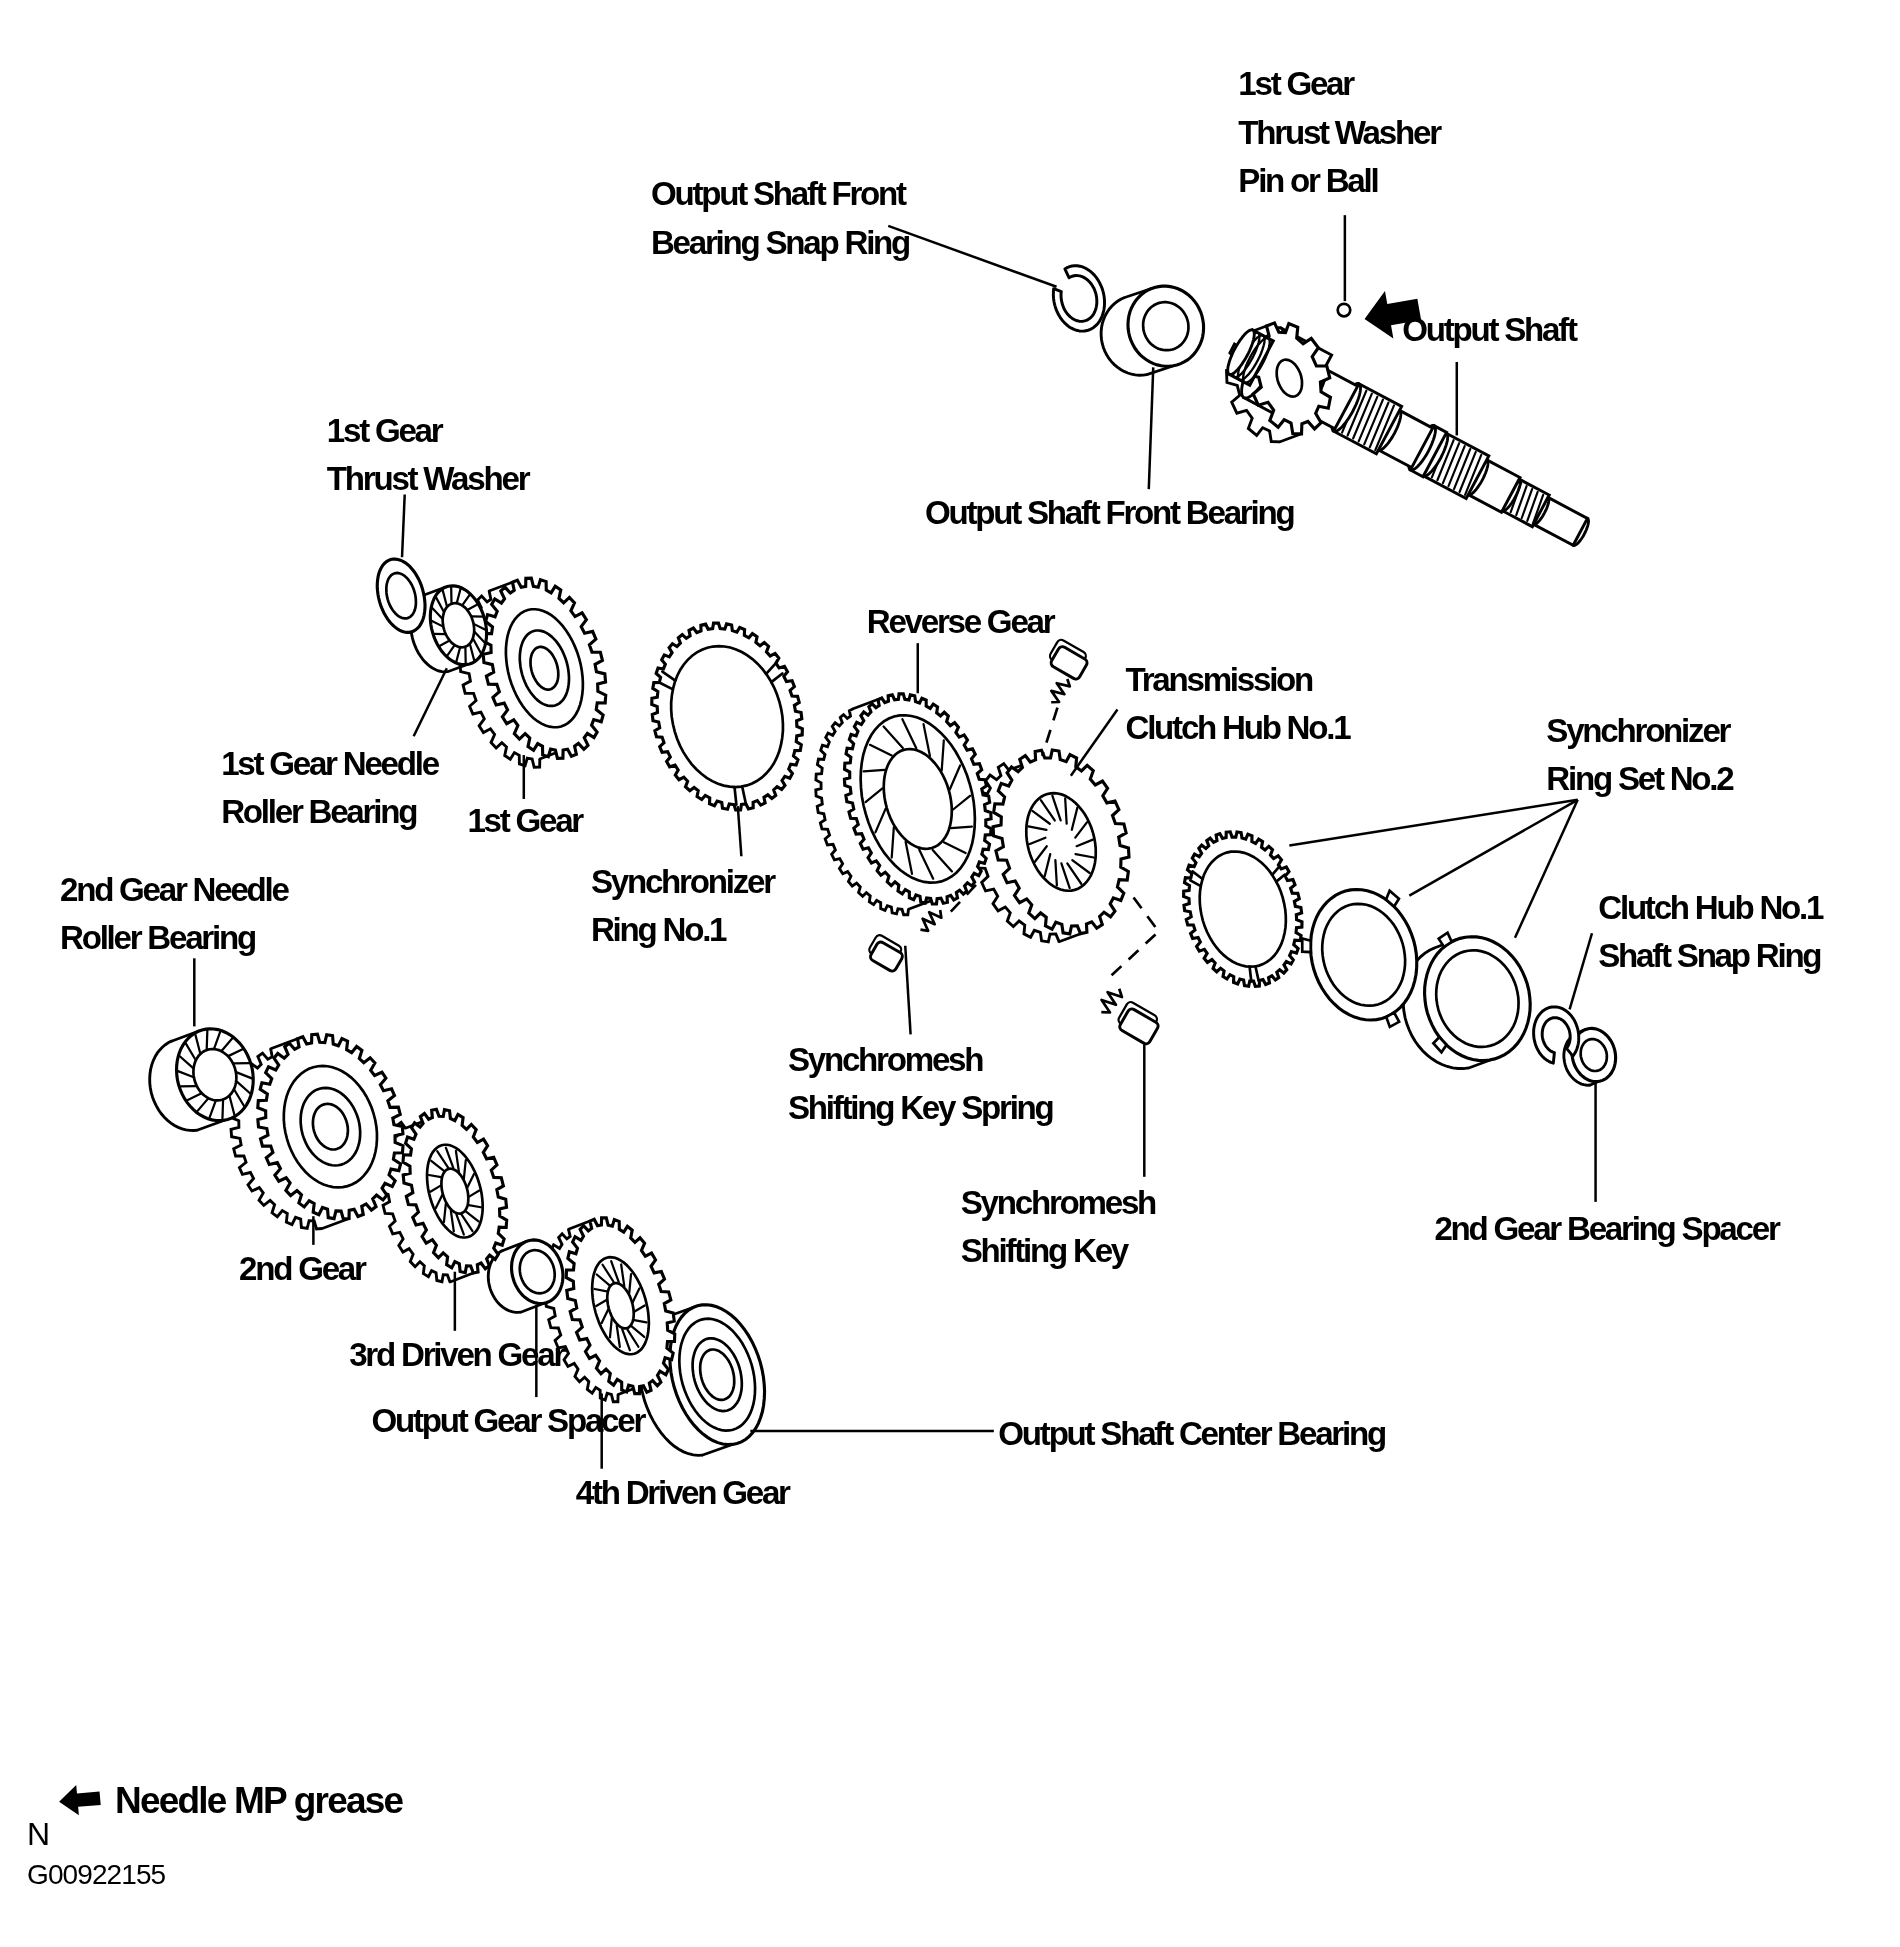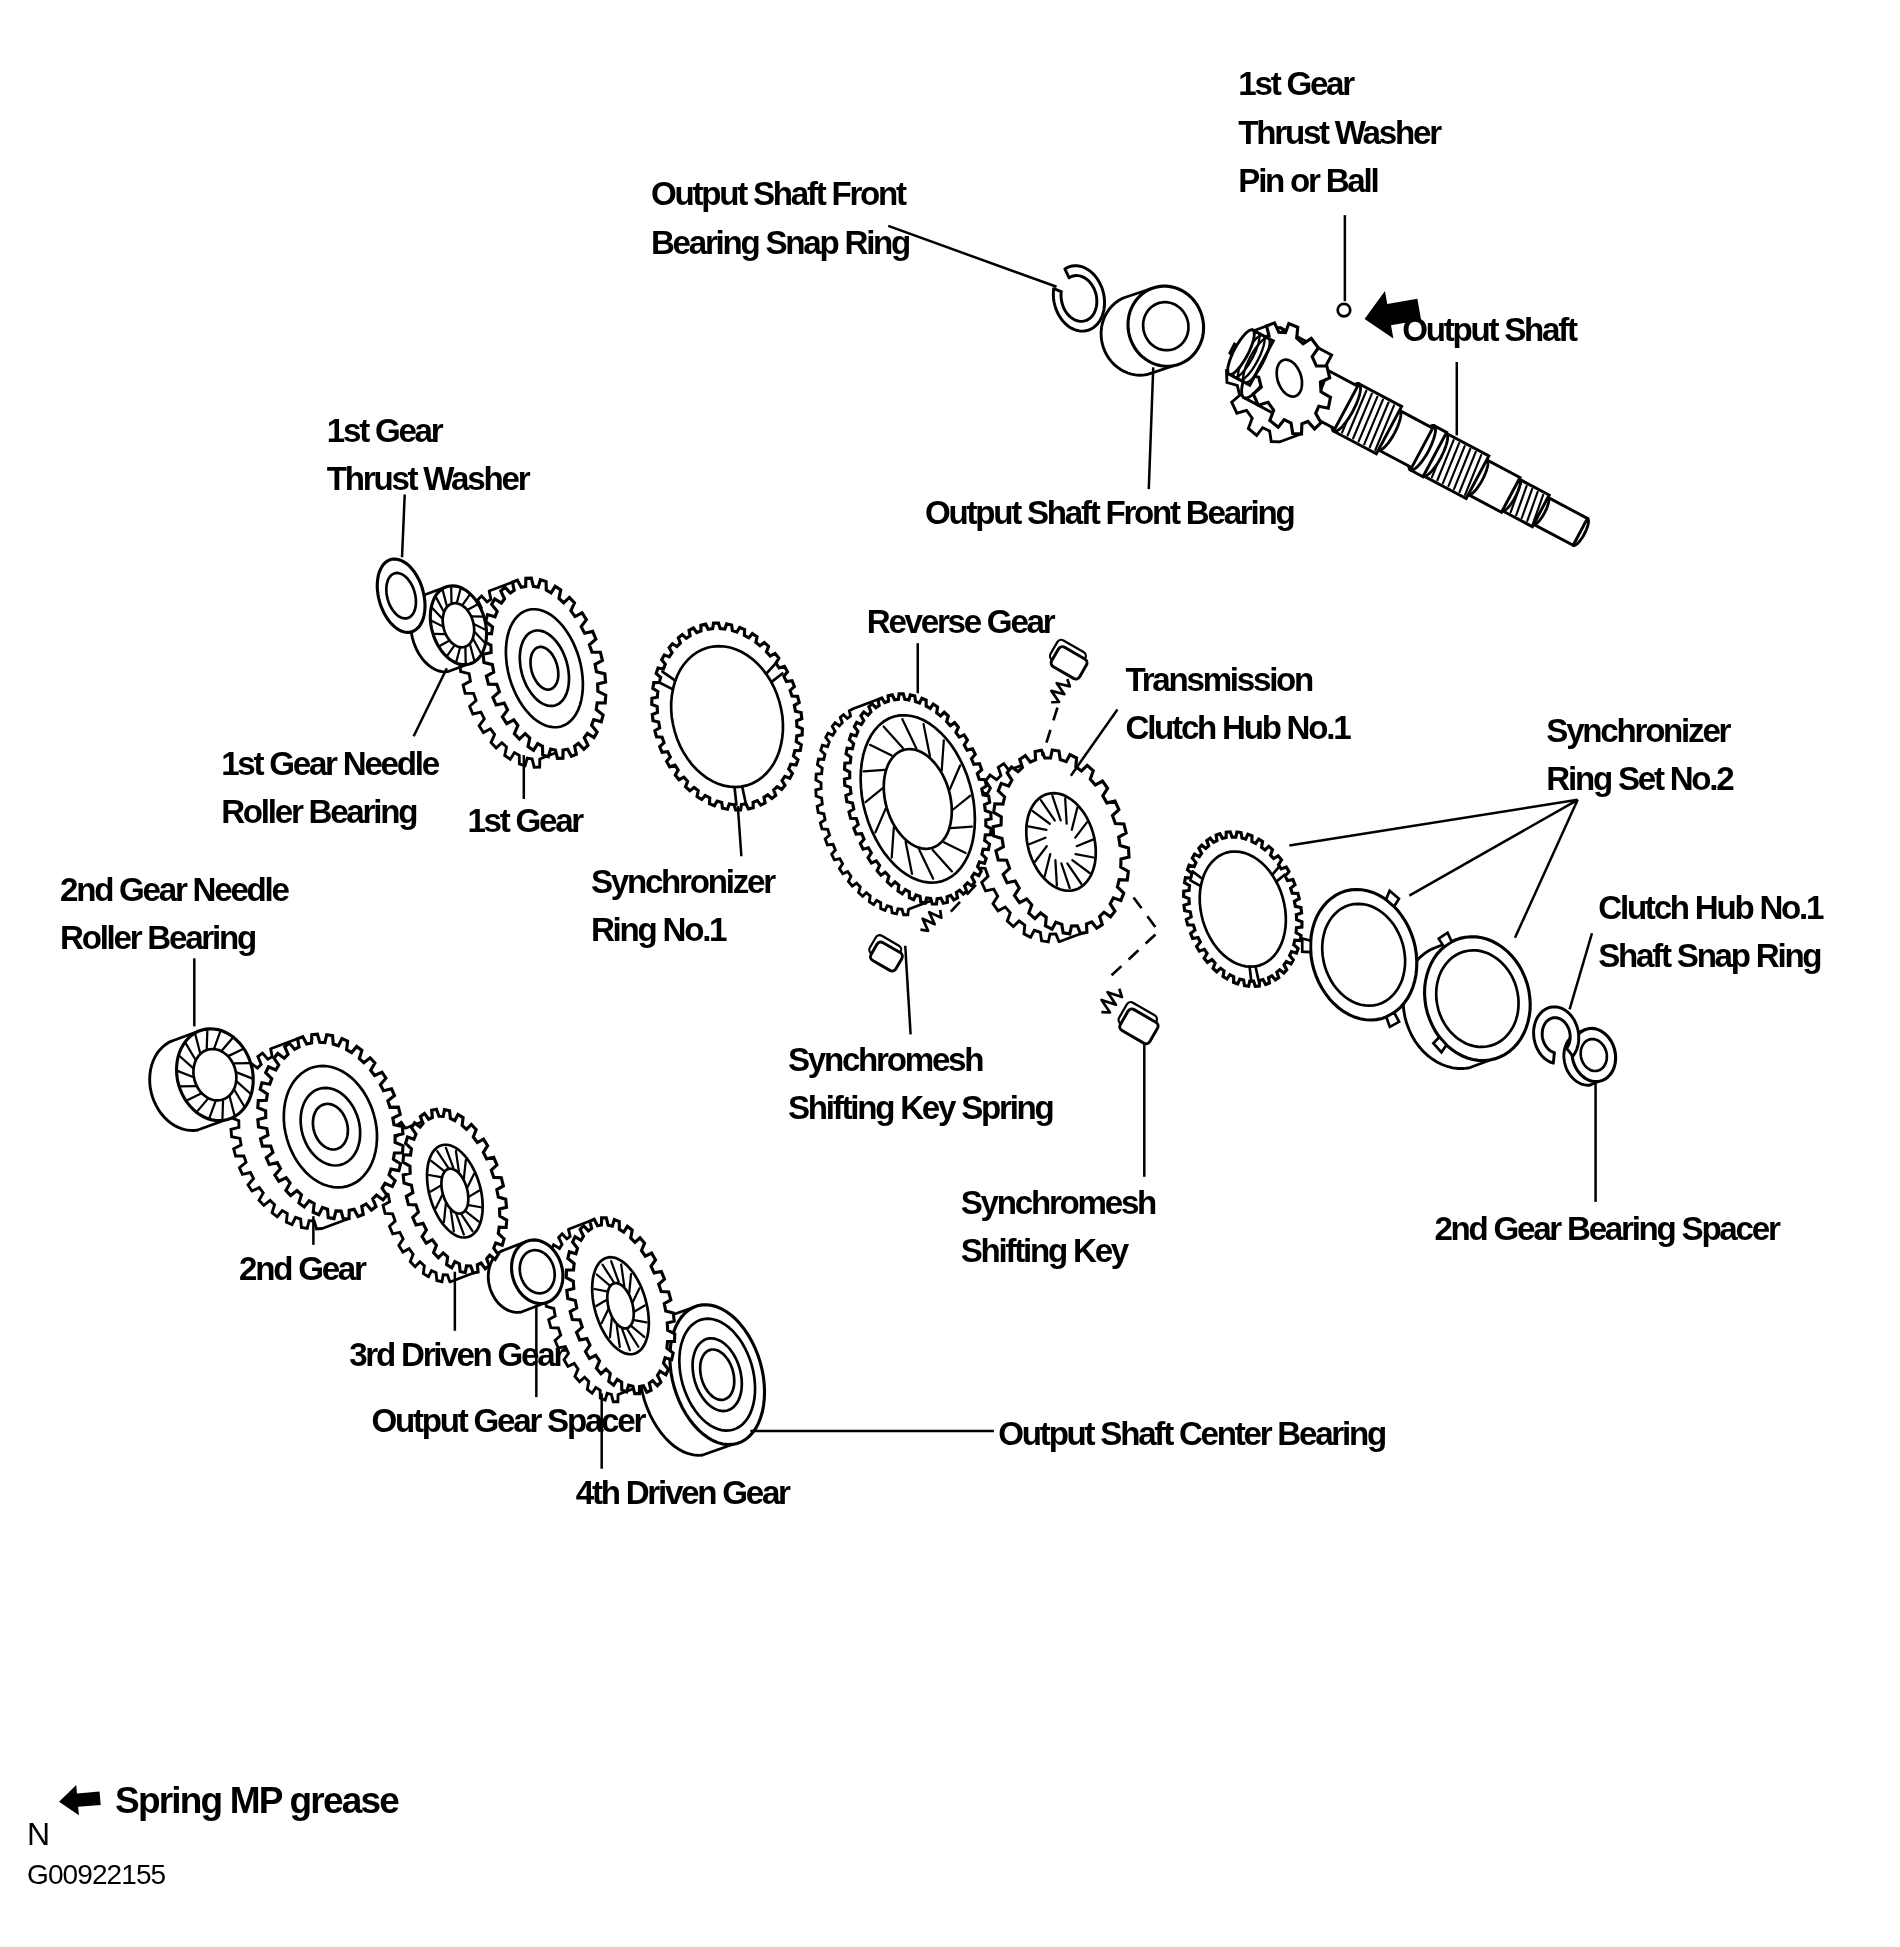--- a/index.html
+++ b/index.html
@@ -443,17 +443,17 @@
           <text x="415" y="1599" font-size="37" font-weight="bold" letter-spacing="-2.5" fill="#000000" font-family="&quot;Liberation Sans&quot;,sans-serif">Output Gear Spacer</text>
         </g>
         <g>
           <text x="643" y="1679" font-size="37" font-weight="bold" letter-spacing="-2.5" fill="#000000" font-family="&quot;Liberation Sans&quot;,sans-serif">4th Driven Gear</text>
         </g>
         <g>
           <text x="1115" y="1614" font-size="37" font-weight="bold" letter-spacing="-2.5" fill="#000000" font-family="&quot;Liberation Sans&quot;,sans-serif">Output Shaft Center Bearing</text>
         </g>
       </g>
     </svg>
-  <div class="footer-text" id="legend-text">Spring MP grease</div>
+  <div class="footer-text" id="legend-text">Needle MP grease</div>
   <div class="footer-text" id="note-marker">N</div>
   <div class="footer-text" id="figure-code">G00922155</div>
 </div>
 
 
 </body></html>

